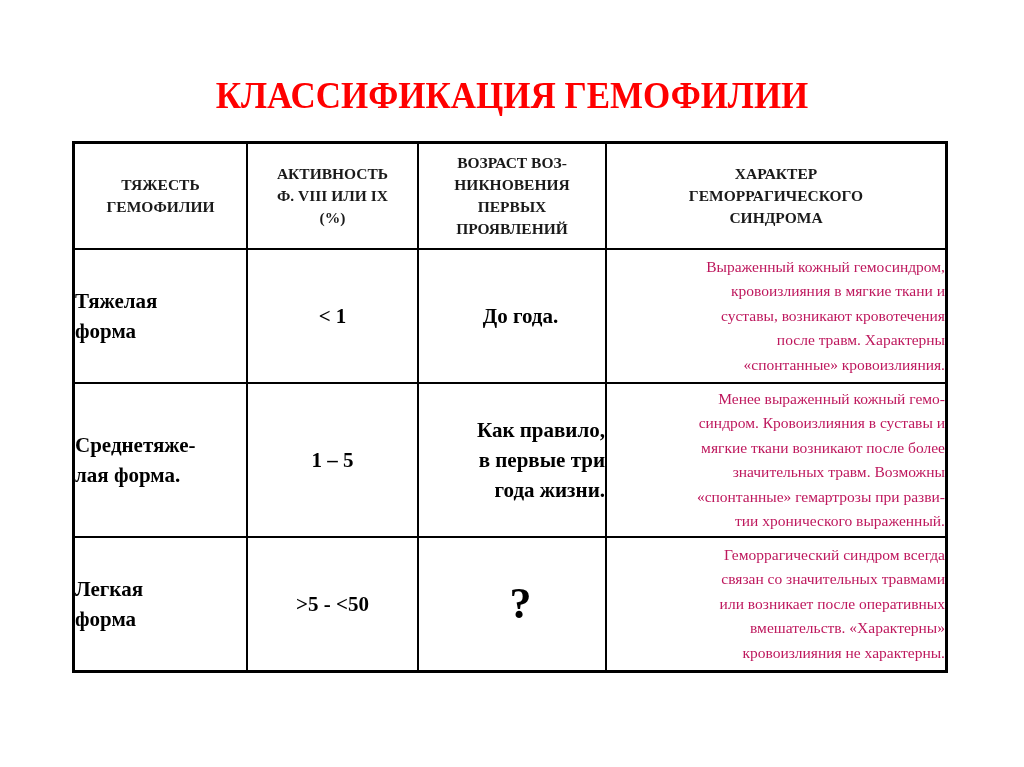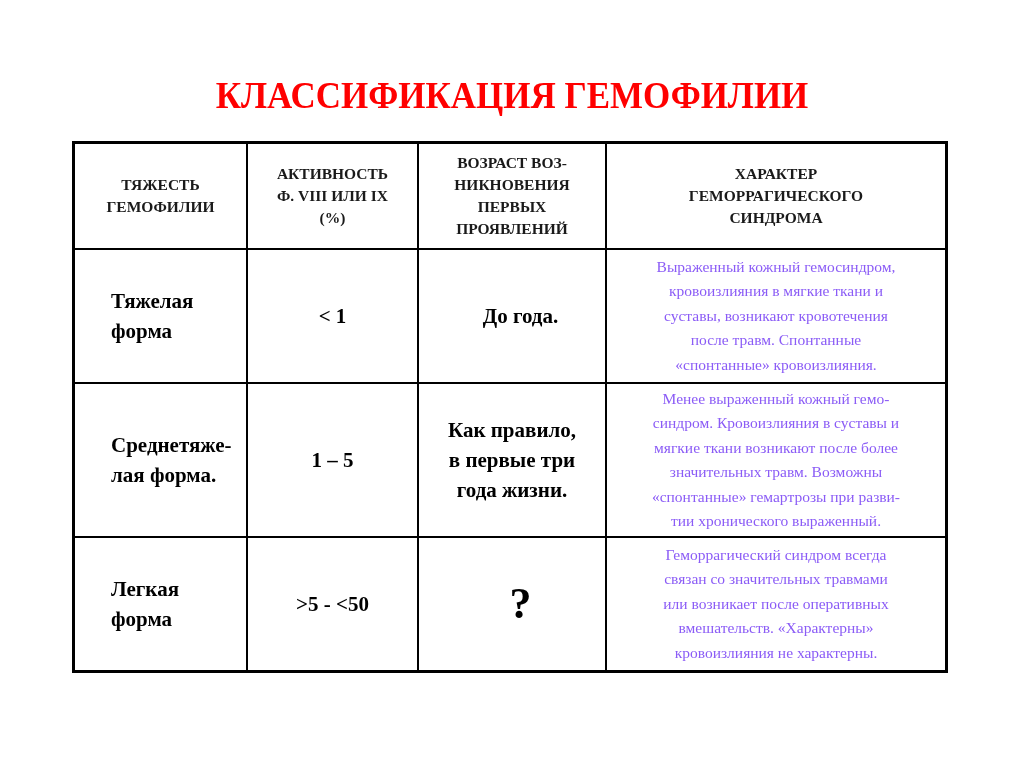--- a/index.html
+++ b/index.html
@@ -79,51 +79,51 @@
     th.hdr span { display: block; }
 
     td.severity {
       text-align: left;
       padding-left: 12px;
       font-weight: bold;
       font-size: 21px;
       line-height: 30px;
       font-family: "Liberation Serif", serif;
     }
-    td.severity span { display: block; padding-left: 36px; }
+    td.severity span { display: block; }
 
     td.activity {
       text-align: center;
       font-weight: bold;
       font-size: 21px;
       line-height: 30px;
     }
     td.age {
-      text-align: center;
+      text-align: right;
       padding-left: 12px;
       font-weight: bold;
       font-size: 21px;
       line-height: 30px;
     }
     td.age.center { text-align: center; padding-left: 17px; }
     td.age span { display: block; }
     td.age .qmark {
       font-size: 44px;
       line-height: 50px;
       display: block;
       text-align: center;
     }
     td.desc {
       vertical-align: top;
-      text-align: center;
+      text-align: right;
       padding: 8px 6px 0 12px;
       font-size: 15.5px;
       line-height: 24.5px;
       font-weight: normal;
-      color: #8b5cf6;
+      color: #be185d;
     }
     td.desc span { display: block; white-space: nowrap; }
   </style>
 </head>
 <body>
 
 <div class="slide-title">КЛАССИФИКАЦИЯ ГЕМОФИЛИИ</div>
 
 <div class="table-wrap">
   <table class="classification">
@@ -163,21 +163,21 @@
         <span>форма</span>
       </td>
       <td class="activity">&lt; 1</td>
       <td class="age center">
         <span>До года.</span>
       </td>
       <td class="desc">
         <span>Выраженный кожный гемосиндром,</span>
         <span>кровоизлияния в мягкие ткани и</span>
         <span>суставы, возникают кровотечения</span>
-        <span>после травм. Спонтанные</span>
+        <span>после травм. Характерны</span>
         <span>«спонтанные» кровоизлияния.</span>
       </td>
     </tr>
 
     <tr class="row-moderate">
       <td class="severity">
         <span>Среднетяже-</span>
         <span>лая форма.</span>
       </td>
       <td class="activity">1 – 5</td>

